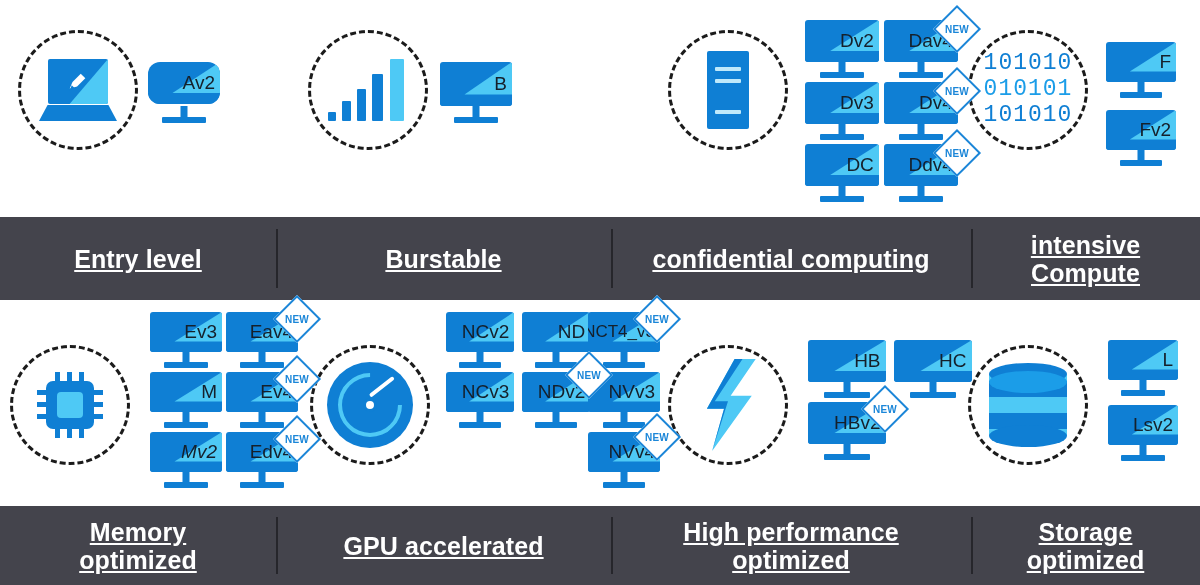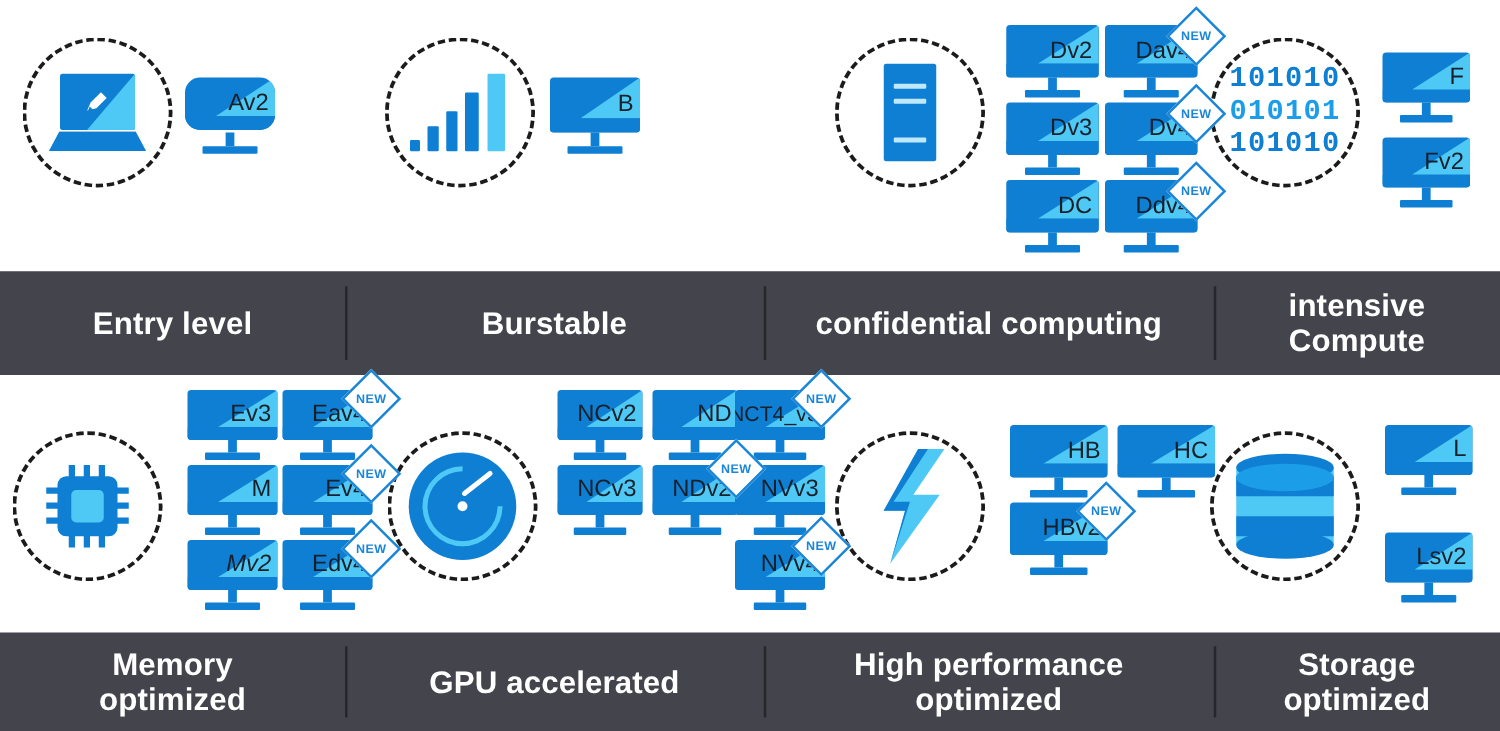--- a/index.html
+++ b/index.html
@@ -27,20 +27,21 @@
   #band-top{top:217px;height:83px;}
   #band-bottom{top:506px;height:79px;}
   .band-cell{
     position:relative;
     display:flex;align-items:center;justify-content:center;
     text-align:center;
     font-weight:bold;
     font-size:25px;
     line-height:1.12;
     letter-spacing:.1px;
+    text-decoration:underline;
   }
   .band-cell + .band-cell::before{
     content:"";position:absolute;left:0;top:14%;height:72%;
     width:2px;background:#26262b;
   }
 
   
   .circle{
     position:absolute;
     border-radius:50%;
@@ -117,21 +118,21 @@
 
   
   .barchart{position:relative;width:84px;height:62px;}
   .barchart i{position:absolute;bottom:0;display:block;border-radius:1px;}
 
   
   .server{position:relative;width:42px;height:78px;background:#0f7fd4;border-radius:2px;}
   .server b{position:absolute;left:8px;width:26px;height:4px;background:#bfe9fb;display:block;border-radius:1px;}
 
   
-  .binary{font-family:"Liberation Mono", monospace;font-weight:bold;
+  .binary{font-family:"Liberation Mono", monospace;font-weight:normal;
     font-size:23px;line-height:1.12;letter-spacing:1px;}
   .binary .r1{color:#0f7fd4;}
   .binary .r2{color:#1b9de8;}
   .binary .r3{color:#0f7fd4;}
 
   
   .chip{position:relative;width:66px;height:66px;}
   .chip .body{position:absolute;left:9px;top:9px;width:48px;height:48px;
     background:#0f7fd4;border-radius:7px;}
   .chip .core{position:absolute;left:20px;top:20px;width:26px;height:26px;
@@ -587,21 +588,21 @@
       <div class="mon" style="left:1108px;top:40px;width:70px;height:56px;">
         <div class="screen" style="height:40px;">
           <div class="lightTop"></div>
             <div class="bar"></div>
           <span class="label">L</span>
         </div>
         <div class="neck" style="top:40px;height:10px;"></div>
         <div class="foot" style="top:50px;width:44px;"></div>
       </div>
 
-      <div class="mon" style="left:1108px;top:105px;width:70px;height:56px;margin-top:21px;">
+      <div class="mon" style="left:1108px;top:105px;width:70px;height:56px;">
         <div class="screen" style="height:40px;">
           <div class="lightTop"></div>
             <div class="bar"></div>
           <span class="label">Lsv2</span>
         </div>
         <div class="neck" style="top:40px;height:10px;"></div>
         <div class="foot" style="top:50px;width:44px;"></div>
       </div>
     </div>
   </div>

